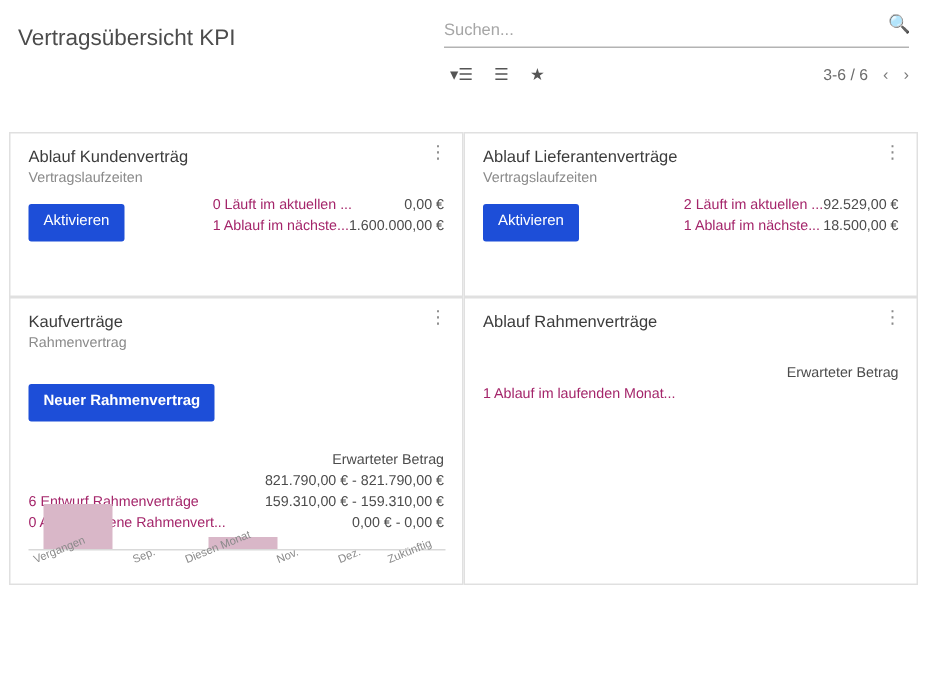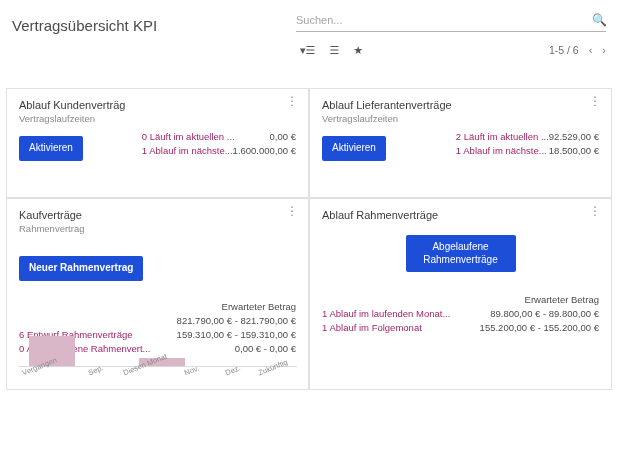--- a/index.html
+++ b/index.html
@@ -27,21 +27,20 @@
     font-weight: 400;
     white-space: nowrap;
     padding-top: 7px;
   }
   .header-right {
     margin-left: auto;
     width: 310px;
   }
   .searchbar {
     display: flex;
-    align-items: center;
     border-bottom: 1px solid #b3b3b3;
     padding-bottom: 2px;
     height: 22px;
   }
   .search-input {
     flex: 1;
     border: none;
     outline: none;
     background: transparent;
     font-size: 11px;
@@ -189,21 +188,21 @@
         <span class="search-icon">🔍</span>
       </div>
 
       <div class="toolbar">
         <div class="toolbar-left">
           <span class="toolbar-ico">▾☰</span>
           <span class="toolbar-ico">☰</span>
           <span class="toolbar-ico">★</span>
         </div>
         <div class="toolbar-right">
-          <span>1-5 / 6</span>
+          <span>3-6 / 6</span>
           <span class="pager-arrow">‹</span>
           <span class="pager-arrow">›</span>
         </div>
       </div>
     </div>
   </div>
 
   <div class="grid">
 
     <div class="card short">
@@ -281,31 +280,23 @@
           <div class="xlabel" style="left:164px;">Nov.</div>
           <div class="xlabel" style="left:205px;">Dez.</div>
           <div class="xlabel" style="left:238px;">Zukünftig</div>
         </div>
       </div>
     </div>
 
     <div class="card tall">
       <span class="kebab">⋮</span>
       <div class="card-title">Ablauf Rahmenverträge</div>
-      <div style="text-align:center;margin-top:14px;">
-        <button class="btn two-line" style="width:110px;">Abgelaufene Rahmenverträge</button>
-      </div>
 
       <div class="erwartet" style="margin-top:22px;">Erwarteter Betrag</div>
       <div class="stats">
         <div class="stat-row">
           <span class="stat-label">1 Ablauf im laufenden Monat...</span>
-          <span class="stat-vals">89.800,00 € - 89.800,00 €</span>
-        </div>
-        <div class="stat-row">
-          <span class="stat-label">1 Ablauf im Folgemonat</span>
-          <span class="stat-vals">155.200,00 € - 155.200,00 €</span>
         </div>
       </div>
     </div>
 
   </div>
 </div>
 
 </body></html>

